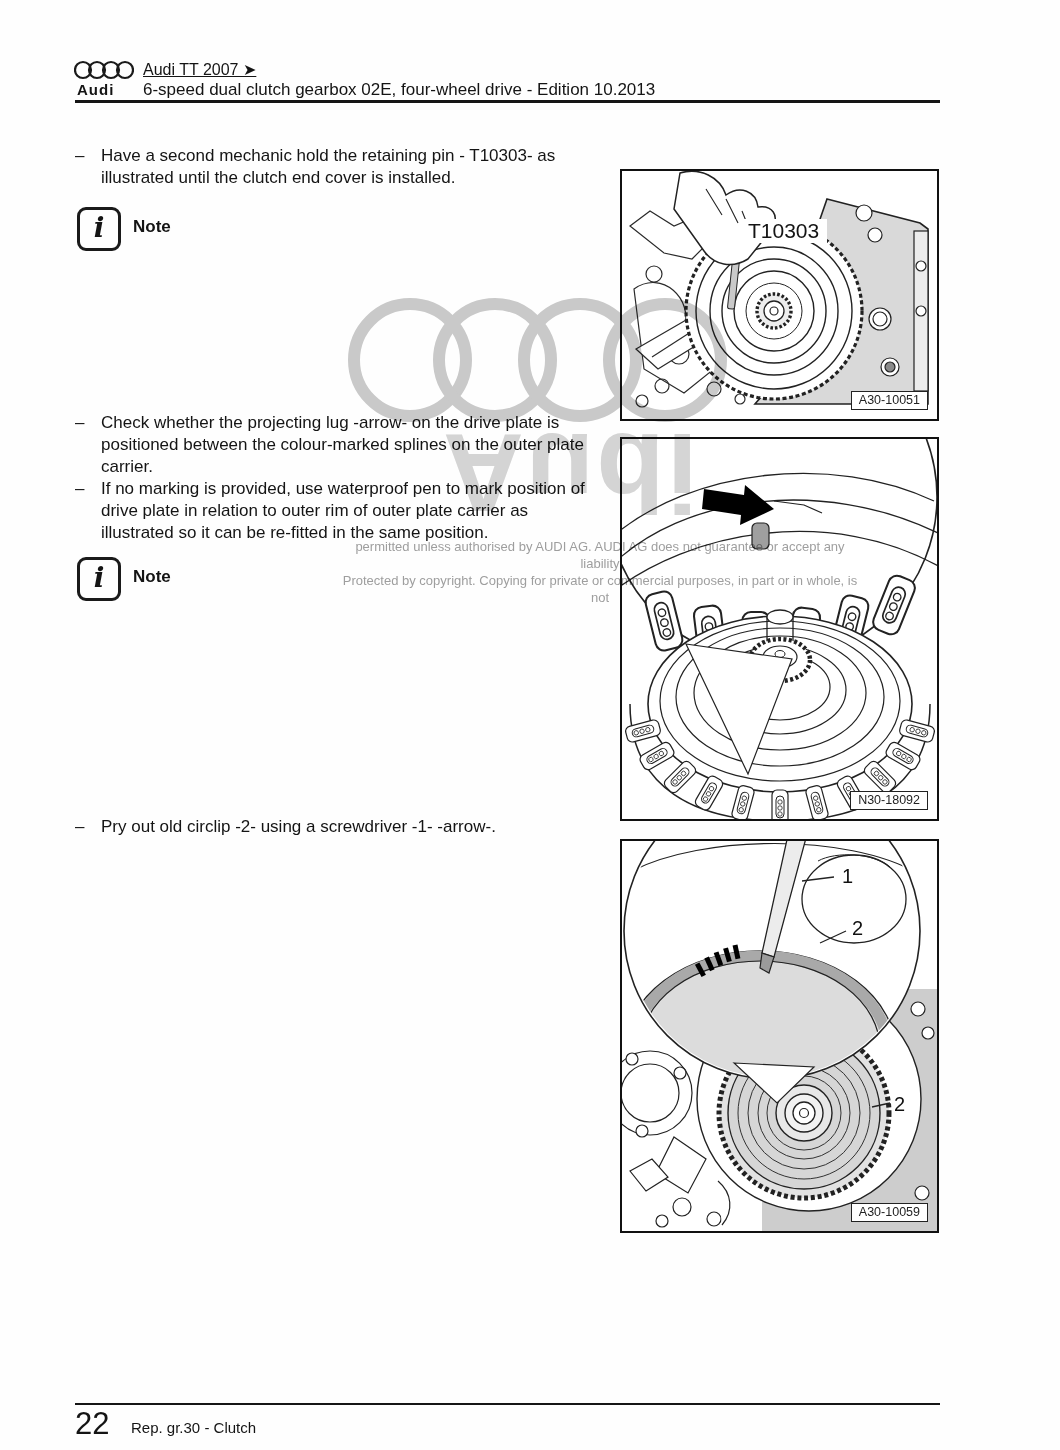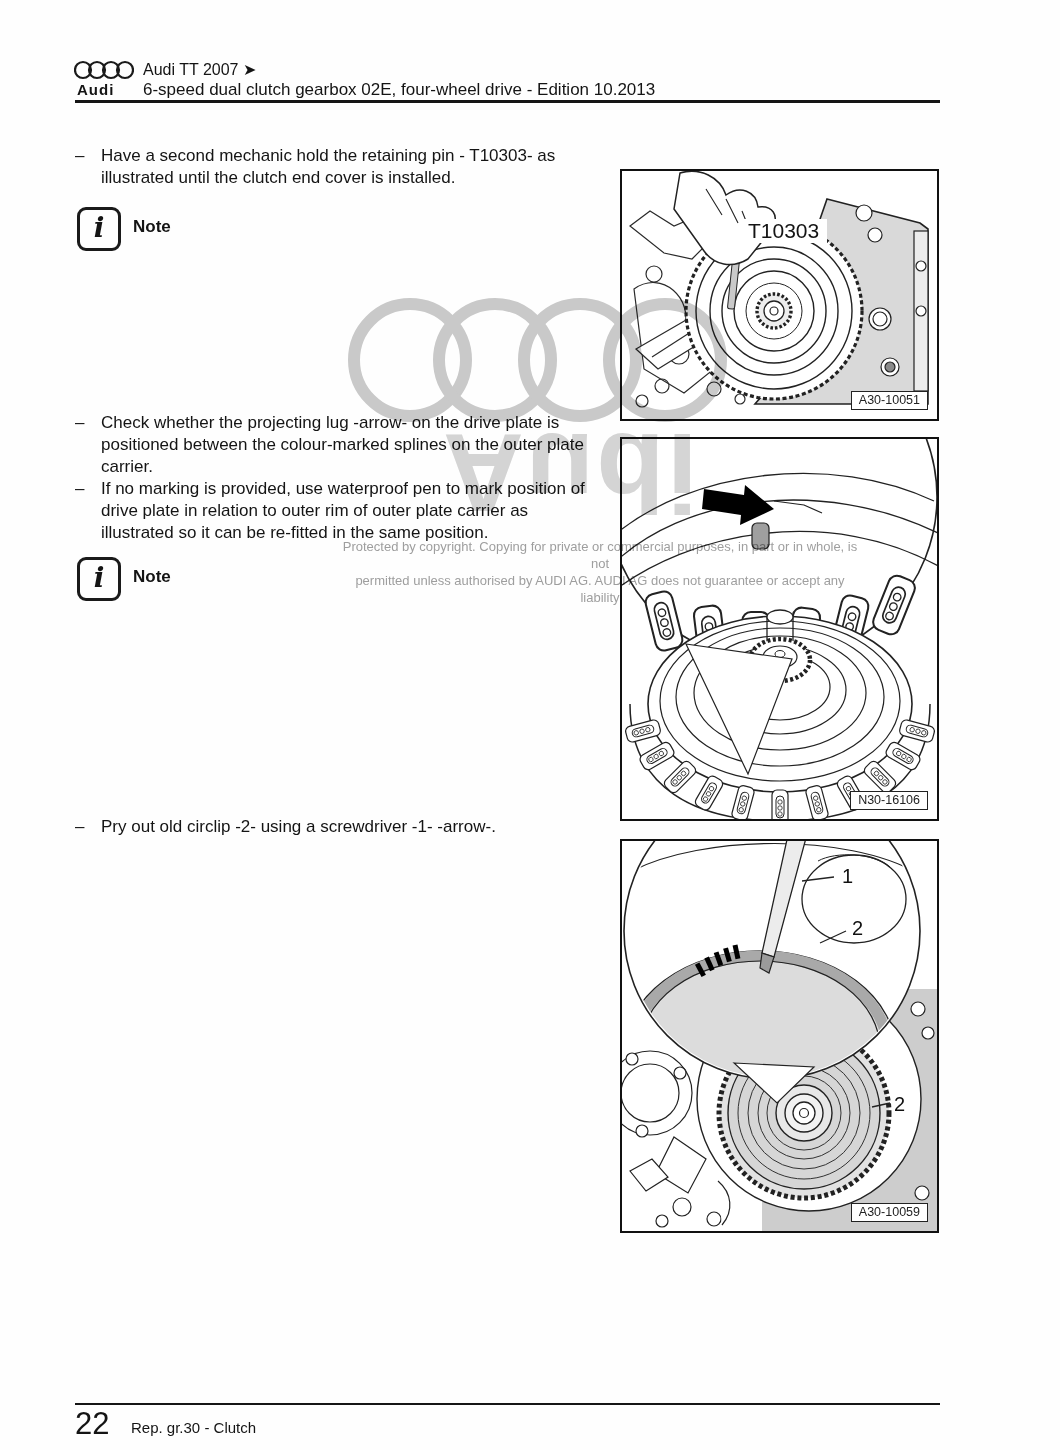--- a/index.html
+++ b/index.html
@@ -1,19 +1,19 @@
 <!DOCTYPE html>
 <html><head>
 <meta charset="utf-8">
 <style>
   html,body{margin:0;padding:0;background:#e9e9e9;}
   #page{position:relative;width:1060px;height:1450px;background:#fefefe;overflow:hidden;
         font-family:"Liberation Sans",sans-serif;color:#141414;margin:0 auto;}
   
-  .hdr-line1{position:absolute;left:143px;top:60px;font-size:16px;}
+  .hdr-line1{position:absolute;left:143px;top:60px;font-size:16px;text-decoration:underline;}
   .hdr-line2{position:absolute;left:143px;top:80px;font-size:17px;}
   .hdr-wordmark{position:absolute;left:77px;top:81px;font-size:15px;font-weight:bold;letter-spacing:1px;}
   .hdr-rings{position:absolute;left:74px;top:57px;}
   .rule{position:absolute;left:75px;width:865px;height:3px;background:#151515;}
   #hdr-rule{top:100px;}
   #ftr-rule{top:1403px;height:2px;}
   
   .step{position:absolute;left:75px;width:528px;display:flex;font-size:17px;line-height:22px;}
   .step .dash{width:26px;flex:none;}
   .noteblock{position:absolute;left:77px;height:44px;}
@@ -197,21 +197,21 @@
       </g>
 
       <path d="M145,178 L145,216 M171,178 L171,216" stroke="#222" stroke-width="1.3"></path>
       <ellipse cx="158" cy="178" rx="13" ry="7" fill="#fff" stroke="#222" stroke-width="1.3"></ellipse>
       <ellipse cx="158" cy="221" rx="30" ry="21" fill="#fff" stroke="#222" stroke-width="4.5" stroke-dasharray="3,2.4"></ellipse>
       <ellipse cx="158" cy="218" rx="17" ry="11" fill="#fff" stroke="#222" stroke-width="1.2"></ellipse>
       <ellipse cx="158" cy="215" rx="5" ry="3.5" fill="none" stroke="#222" stroke-width="1"></ellipse>
 
       <polygon points="64,205 170,220 126,335" fill="#fff" stroke="#222" stroke-width="1.2"></polygon>
     </svg>
-    <span class="figtag">N30-16106</span>
+    <span class="figtag">N30-18092</span>
   </div>
 
   <div class="figure" id="fig3">
     <svg width="315" height="390" viewBox="0 0 315 390">
 
       <rect x="140" y="148" width="175" height="242" fill="#cdcdcd"></rect>
       <g fill="#fff" stroke="#222" stroke-width="1.2">
         <circle cx="296" cy="168" r="7"></circle>
           <circle cx="306" cy="192" r="6"></circle>
         <circle cx="300" cy="352" r="7"></circle>
@@ -290,22 +290,22 @@
     <svg id="wm-rings" width="380" height="134" viewBox="0 0 380 134">
       <g fill="none" stroke="#cacaca" stroke-width="12">
         <circle cx="62" cy="67" r="56"></circle>
           <circle cx="147" cy="67" r="56"></circle>
         <circle cx="232" cy="67" r="56"></circle>
           <circle cx="317" cy="67" r="56"></circle>
       </g>
     </svg>
     <div id="wm-audi">Audi</div>
     <div id="wm-copy">
+      <div>permitted unless authorised by AUDI AG. AUDI AG does not guarantee or accept any liability</div>
       <div>Protected by copyright. Copying for private or commercial purposes, in part or in whole, is not</div>
-      <div>permitted unless authorised by AUDI AG. AUDI AG does not guarantee or accept any liability</div>
     </div>
   </div>
 
   <div class="rule" id="ftr-rule"></div>
   <div id="page-number">22</div>
   <div id="footer-section">Rep. gr.30 - Clutch</div>
 
 </div>
 
 </body></html>

